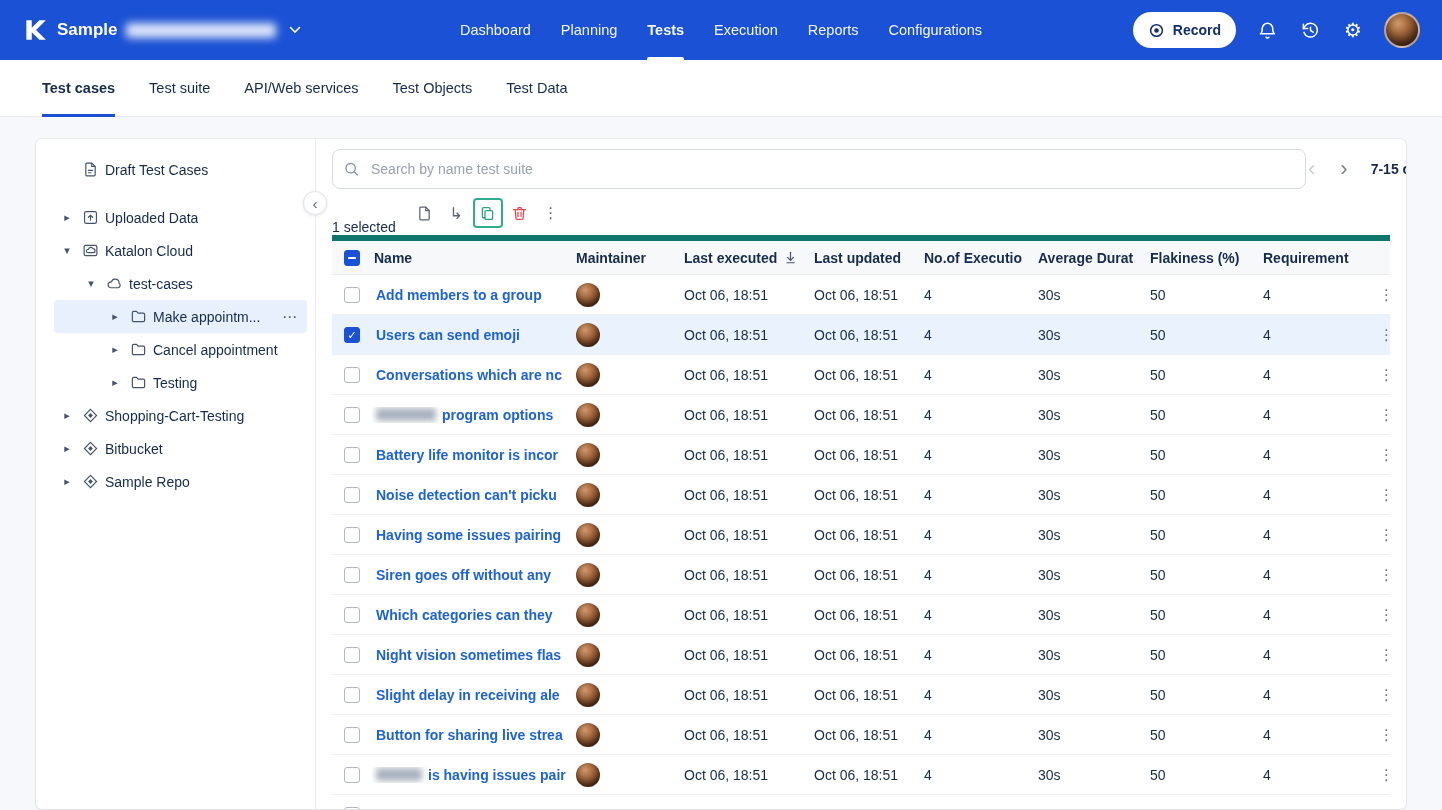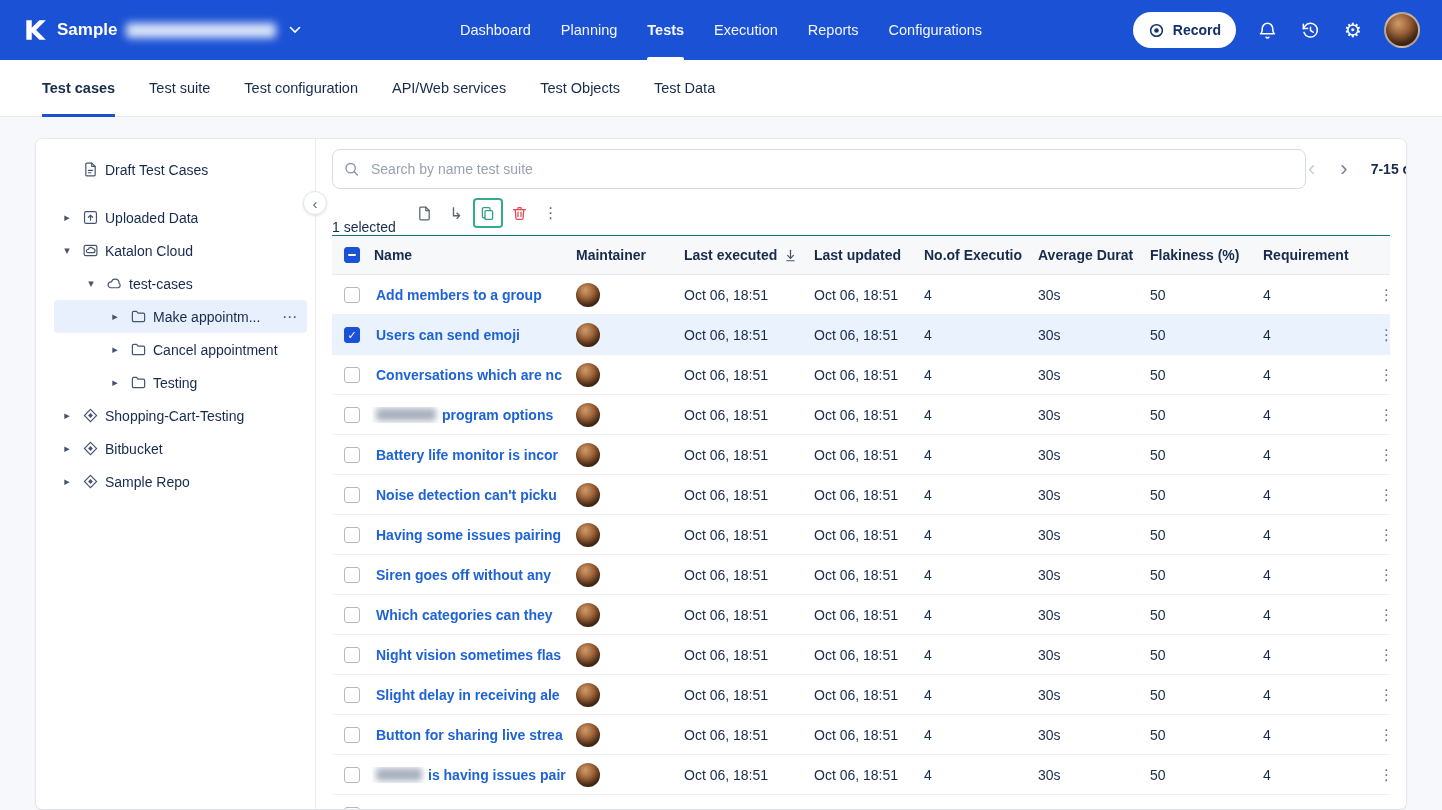--- a/index.html
+++ b/index.html
@@ -66,21 +66,21 @@
   
   .toolbar{margin-top:8px;height:32px;display:flex;align-items:center;gap:3px;}
   .sel-count{font-size:14px;color:var(--text);margin-right:12px;margin-top:28px;}
   .tbico{width:28px;height:28px;display:flex;align-items:center;justify-content:center;border-radius:4px;color:var(--muted);cursor:pointer;font-size:16px;}
   .tbico svg{width:17px;height:17px;}
   .copybox{border:2px solid var(--highlight);width:30px;height:30px;}
   .tb-kebab{font-size:15px;}
   
   .table{margin-top:6px;}
   .grid-row{display:grid;grid-template-columns:40px 202px 108px 130px 110px 114px 112px 113px 118px 1fr;align-items:center;}
-  .thead{height:40px;background:#f7f8fa;border-top:1px solid #0f766e;border-bottom:1px solid #e9ebef;font-weight:700;font-size:14px;color:var(--text);}
+  .thead{height:40px;background:#f7f8fa;border-top:6px solid #0f766e;border-bottom:1px solid #e9ebef;font-weight:700;font-size:14px;color:var(--text);}
   .th{padding-left:2px;display:flex;align-items:center;gap:6px;white-space:nowrap;overflow:hidden;cursor:pointer;}
   .sorticon{display:flex;}
   .sorticon svg{width:15px;height:15px;}
   .trow{height:40px;border-bottom:1px solid #eef0f4;font-size:14px;color:var(--text);background:#fff;}
   .trow.selected{background:var(--selected-row);}
   .trow.partial{border-bottom:none;}
   .cbcell{display:flex;justify-content:center;}
   .cb{width:16px;height:16px;border:1.5px solid #b3bac6;border-radius:3px;background:#fff;position:relative;cursor:pointer;flex:none;}
   .cb.checked,.cb.indet{background:var(--accent);border-color:var(--accent);}
   .cb.checked::after{content:"\2713";position:absolute;inset:0;color:#fff;font-size:11px;line-height:14px;text-align:center;font-weight:700;}
@@ -147,21 +147,20 @@
         </svg>
     </span>
     <span class="tico gear">⚙</span>
     <span class="avatar"></span>
   </div>
 </header>
 
 <div class="tabsbar">
     <div class="tab active">Test cases</div>
     <div class="tab">Test suite</div>
-    <div class="tab">Test configuration</div>
     <div class="tab">API/Web services</div>
     <div class="tab">Test Objects</div>
     <div class="tab">Test Data</div>
   </div>
 
 <div class="page">
   <div class="card">
 
     <aside class="treepanel">
       <div>

